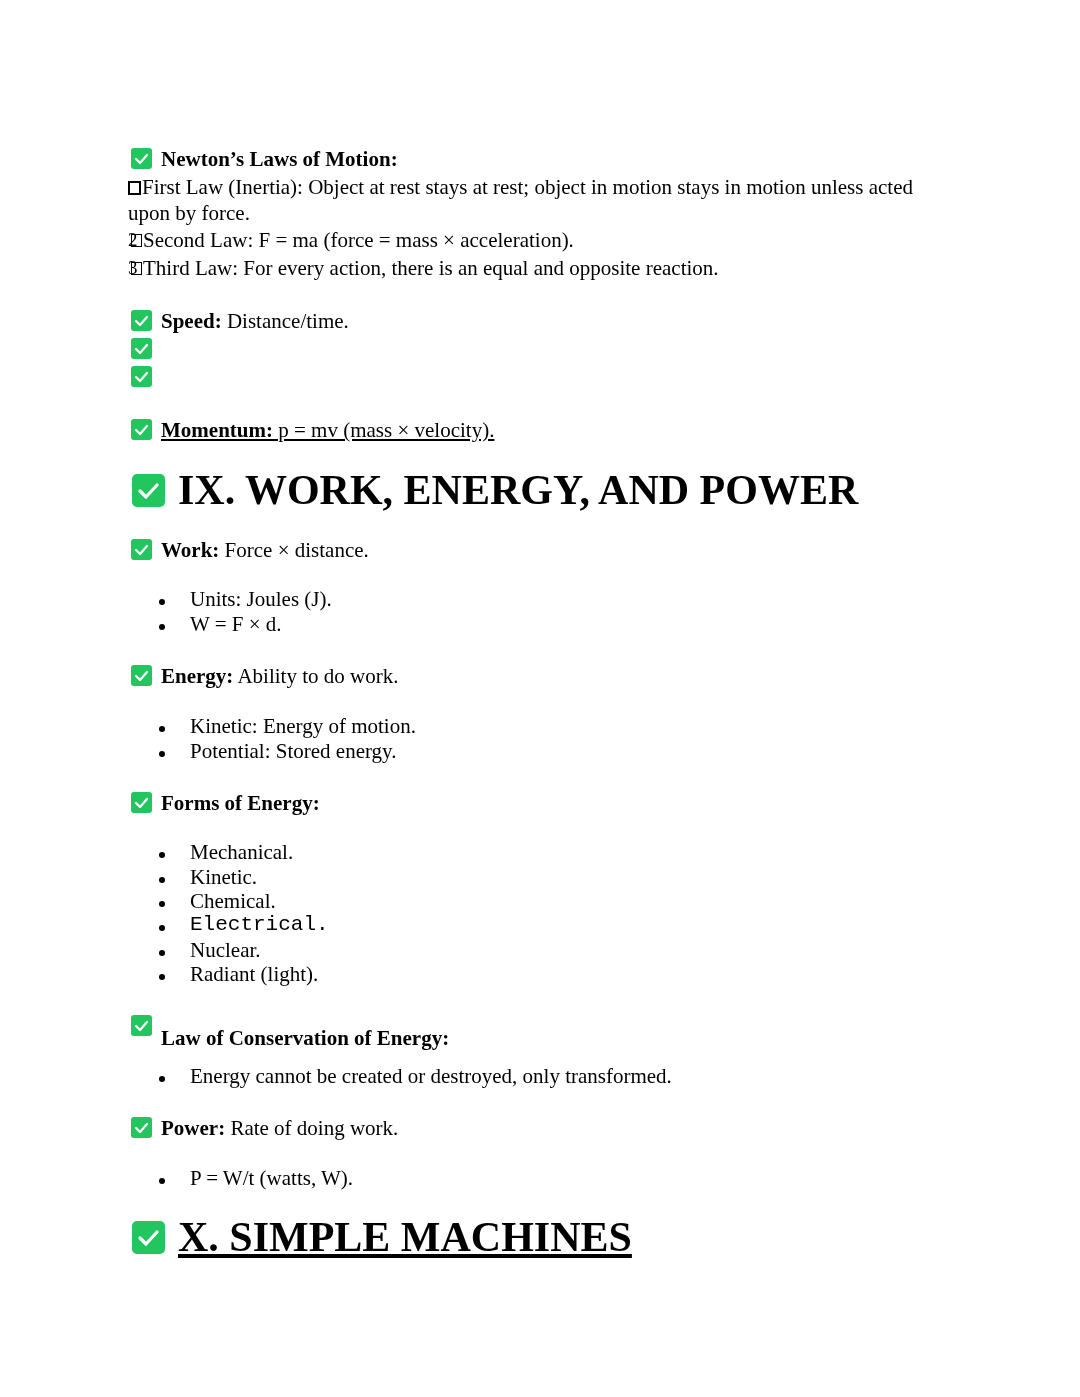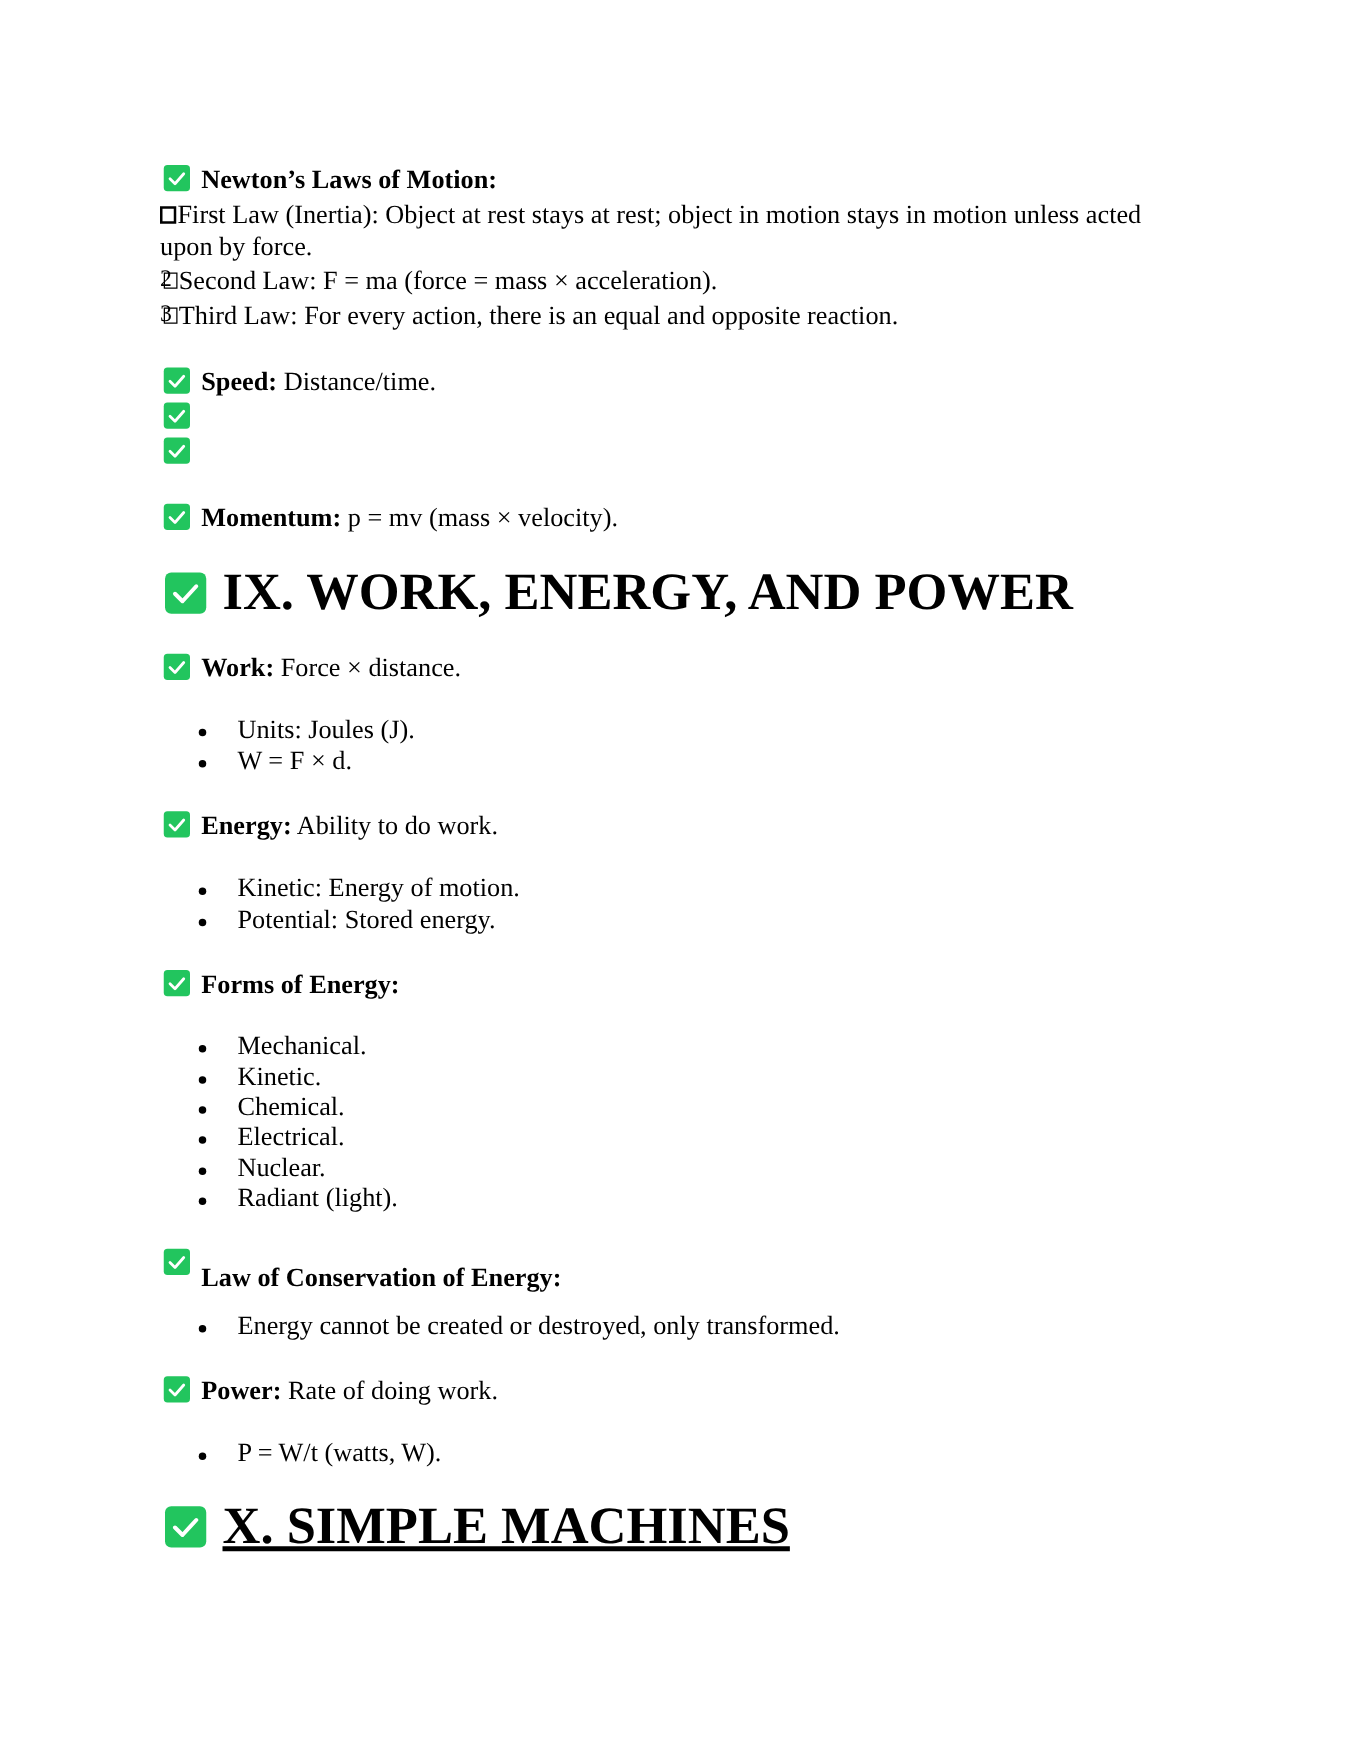--- a/index.html
+++ b/index.html
@@ -1,18 +1,18 @@
 <!DOCTYPE html>
 <html><head>
 <meta charset="utf-8">
 <style>
   html, body { margin: 0; padding: 0; background: #ffffff; }
   body { width: 1080px; height: 1397px; position: relative; overflow: hidden;
          font-family: "Liberation Serif", serif; color: #000; }
-  .page { position: absolute; left: 0; top: 0; width: 1080px; height: 1050px; }
+  .page { position: absolute; left: 0; top: 16px; width: 1080px; height: 1050px; }
   .abs { position: absolute; white-space: nowrap; }
   .check { position: absolute; width: 21px; height: 21px; background: #22c55e;
            border-radius: 3px; }
   .check svg { position: absolute; left: 0; top: 0; width: 21px; height: 21px; }
   .check.big { width: 33px; height: 33px; border-radius: 5px; }
   .check.big svg { width: 33px; height: 33px; }
   .txt { font-size: 21px; line-height: 24px; }
   .h { font-size: 42px; font-weight: bold; line-height: 38px; }
   b { font-weight: bold; }
   .bullet { position: absolute; width: 6px; height: 6px; background: #000; border-radius: 50%; }
@@ -54,21 +54,21 @@
       <svg viewBox="0 0 21 21">
         <path d="M5 11 L9 15 L16 7" stroke="#fff" stroke-width="2.2" fill="none" stroke-linecap="round" stroke-linejoin="round"></path>
       </svg>
     </div>
 
   <div class="check" style="left:131px;top:403px;">
       <svg viewBox="0 0 21 21">
         <path d="M5 11 L9 15 L16 7" stroke="#fff" stroke-width="2.2" fill="none" stroke-linecap="round" stroke-linejoin="round"></path>
       </svg>
     </div>
-  <div class="abs txt" style="left:161px;top:402px;"><b>Momentum:</b><span> p = mv (mass × velocity).</span></div>
+  <div class="abs txt" style="left:161px;top:402px;text-decoration:underline;"><b>Momentum:</b><span> p = mv (mass × velocity).</span></div>
 
   <div class="check big" style="left:132px;top:458px;">
       <svg viewBox="0 0 33 33">
         <path d="M8 17 L14 23 L25 11" stroke="#fff" stroke-width="3.2" fill="none" stroke-linecap="round" stroke-linejoin="round"></path>
       </svg>
     </div>
   <div class="abs h" style="left:178px;top:455px;">IX. WORK, ENERGY, AND POWER</div>
 
   <div class="check" style="left:131px;top:523px;">
       <svg viewBox="0 0 21 21">
@@ -98,21 +98,21 @@
       </svg>
     </div>
   <div class="abs txt" style="left:161px;top:775px;"><b>Forms of Energy:</b></div>
   <div class="bullet" style="left:159px;top:836px;"></div>
   <div class="abs txt" style="left:190px;top:824px;">Mechanical.</div>
   <div class="bullet" style="left:159px;top:861px;"></div>
   <div class="abs txt" style="left:190px;top:849px;">Kinetic.</div>
   <div class="bullet" style="left:159px;top:885px;"></div>
   <div class="abs txt" style="left:190px;top:873px;">Chemical.</div>
   <div class="bullet" style="left:159px;top:909px;"></div>
-  <div class="abs txt" style="left:190px;top:897px;">Electrical.</div>
+  <div class="abs txt" style="left:190px;top:897px;font-family:Liberation Mono, monospace;">Electrical.</div>
   <div class="bullet" style="left:159px;top:934px;"></div>
   <div class="abs txt" style="left:190px;top:922px;">Nuclear.</div>
   <div class="bullet" style="left:159px;top:958px;"></div>
   <div class="abs txt" style="left:190px;top:946px;">Radiant (light).</div>
 
   <div class="check" style="left:131px;top:999px;">
       <svg viewBox="0 0 21 21">
         <path d="M5 11 L9 15 L16 7" stroke="#fff" stroke-width="2.2" fill="none" stroke-linecap="round" stroke-linejoin="round"></path>
       </svg>
     </div>

